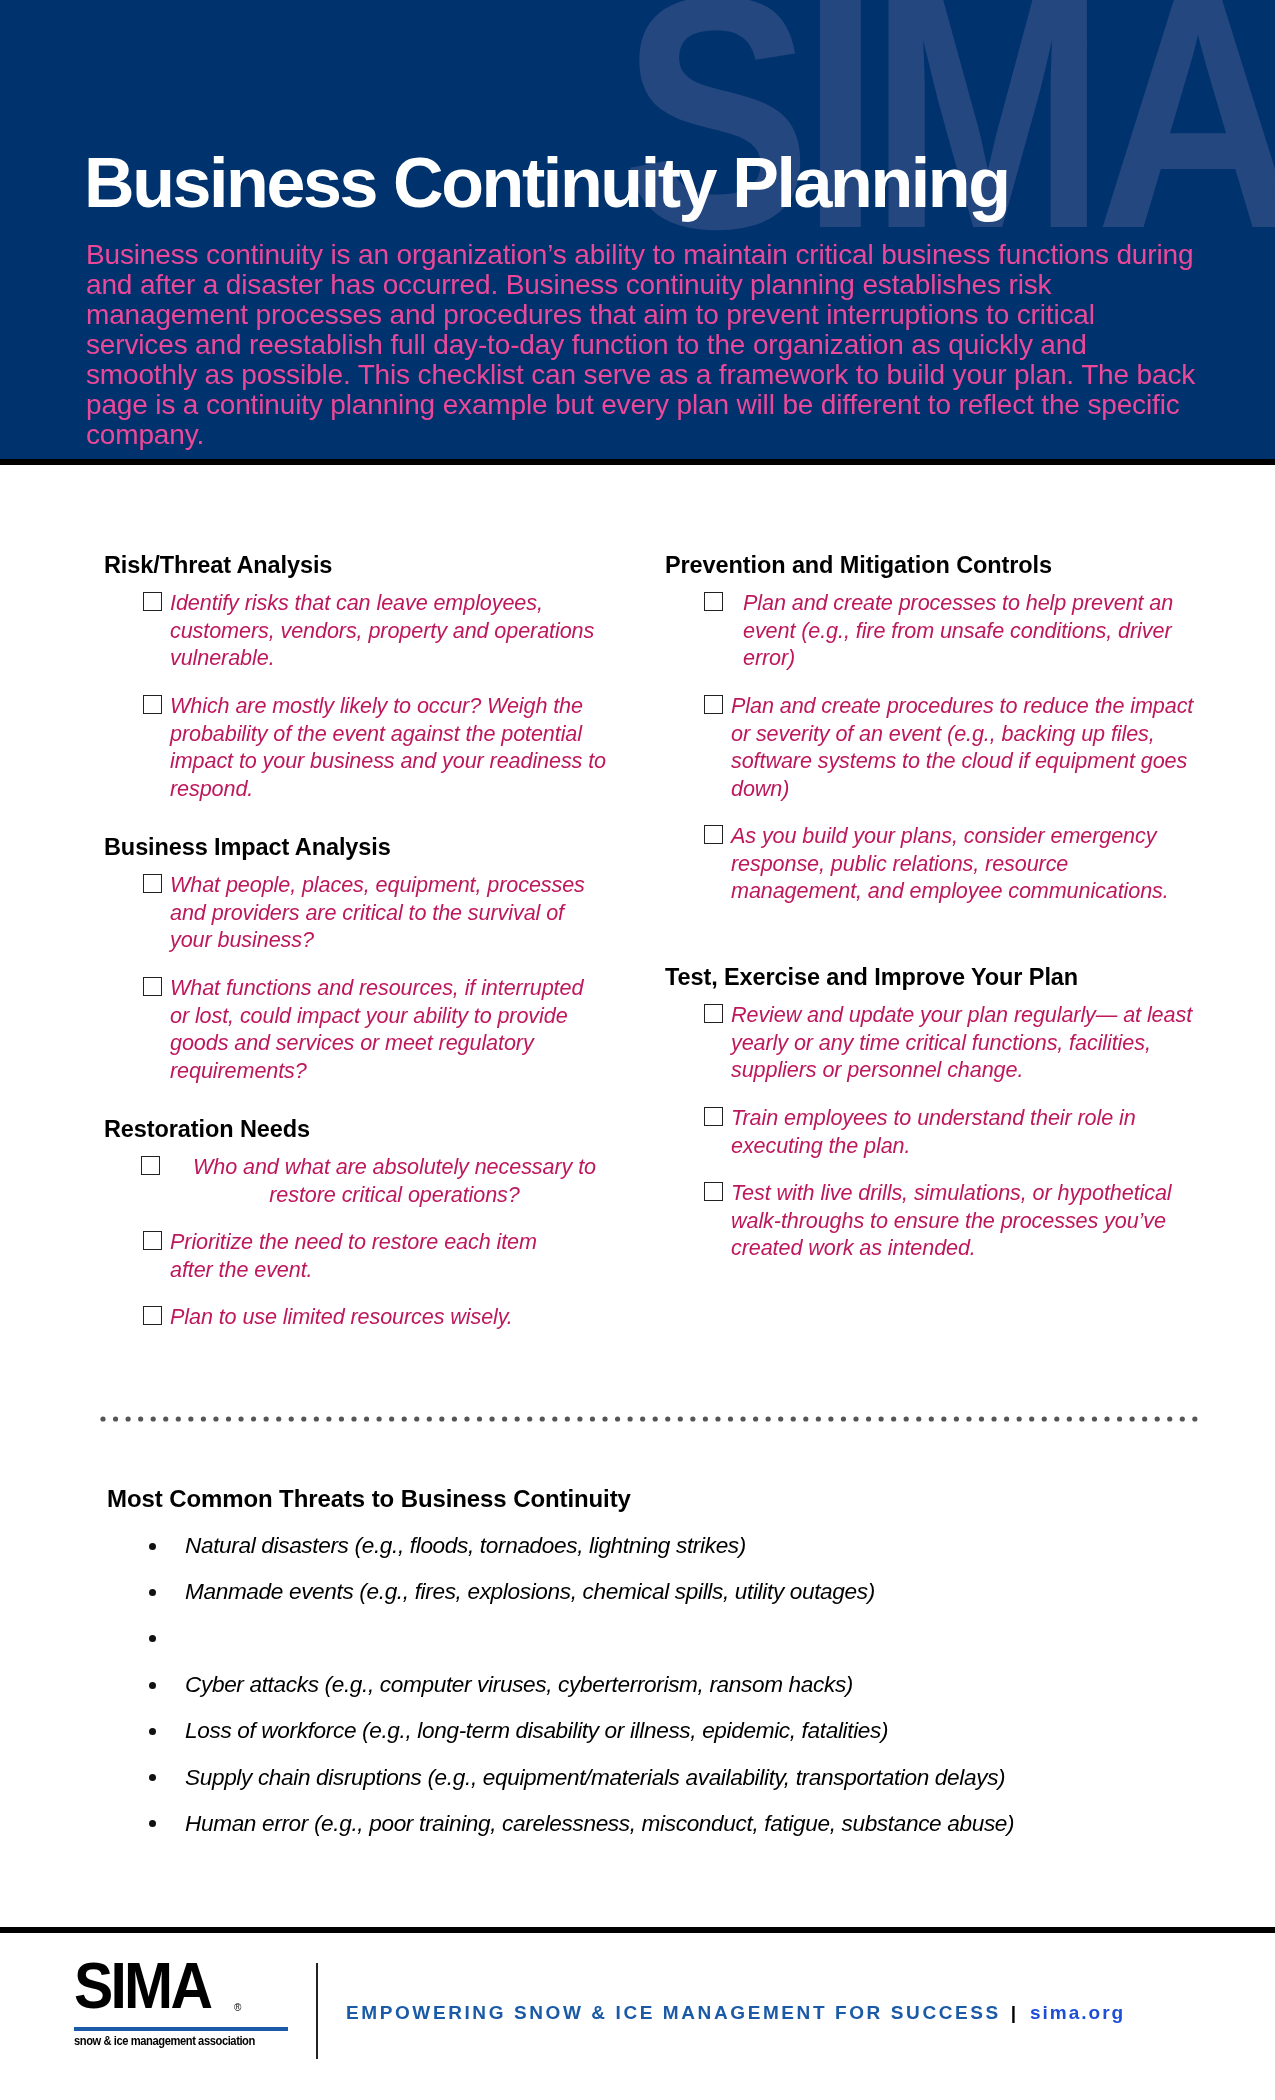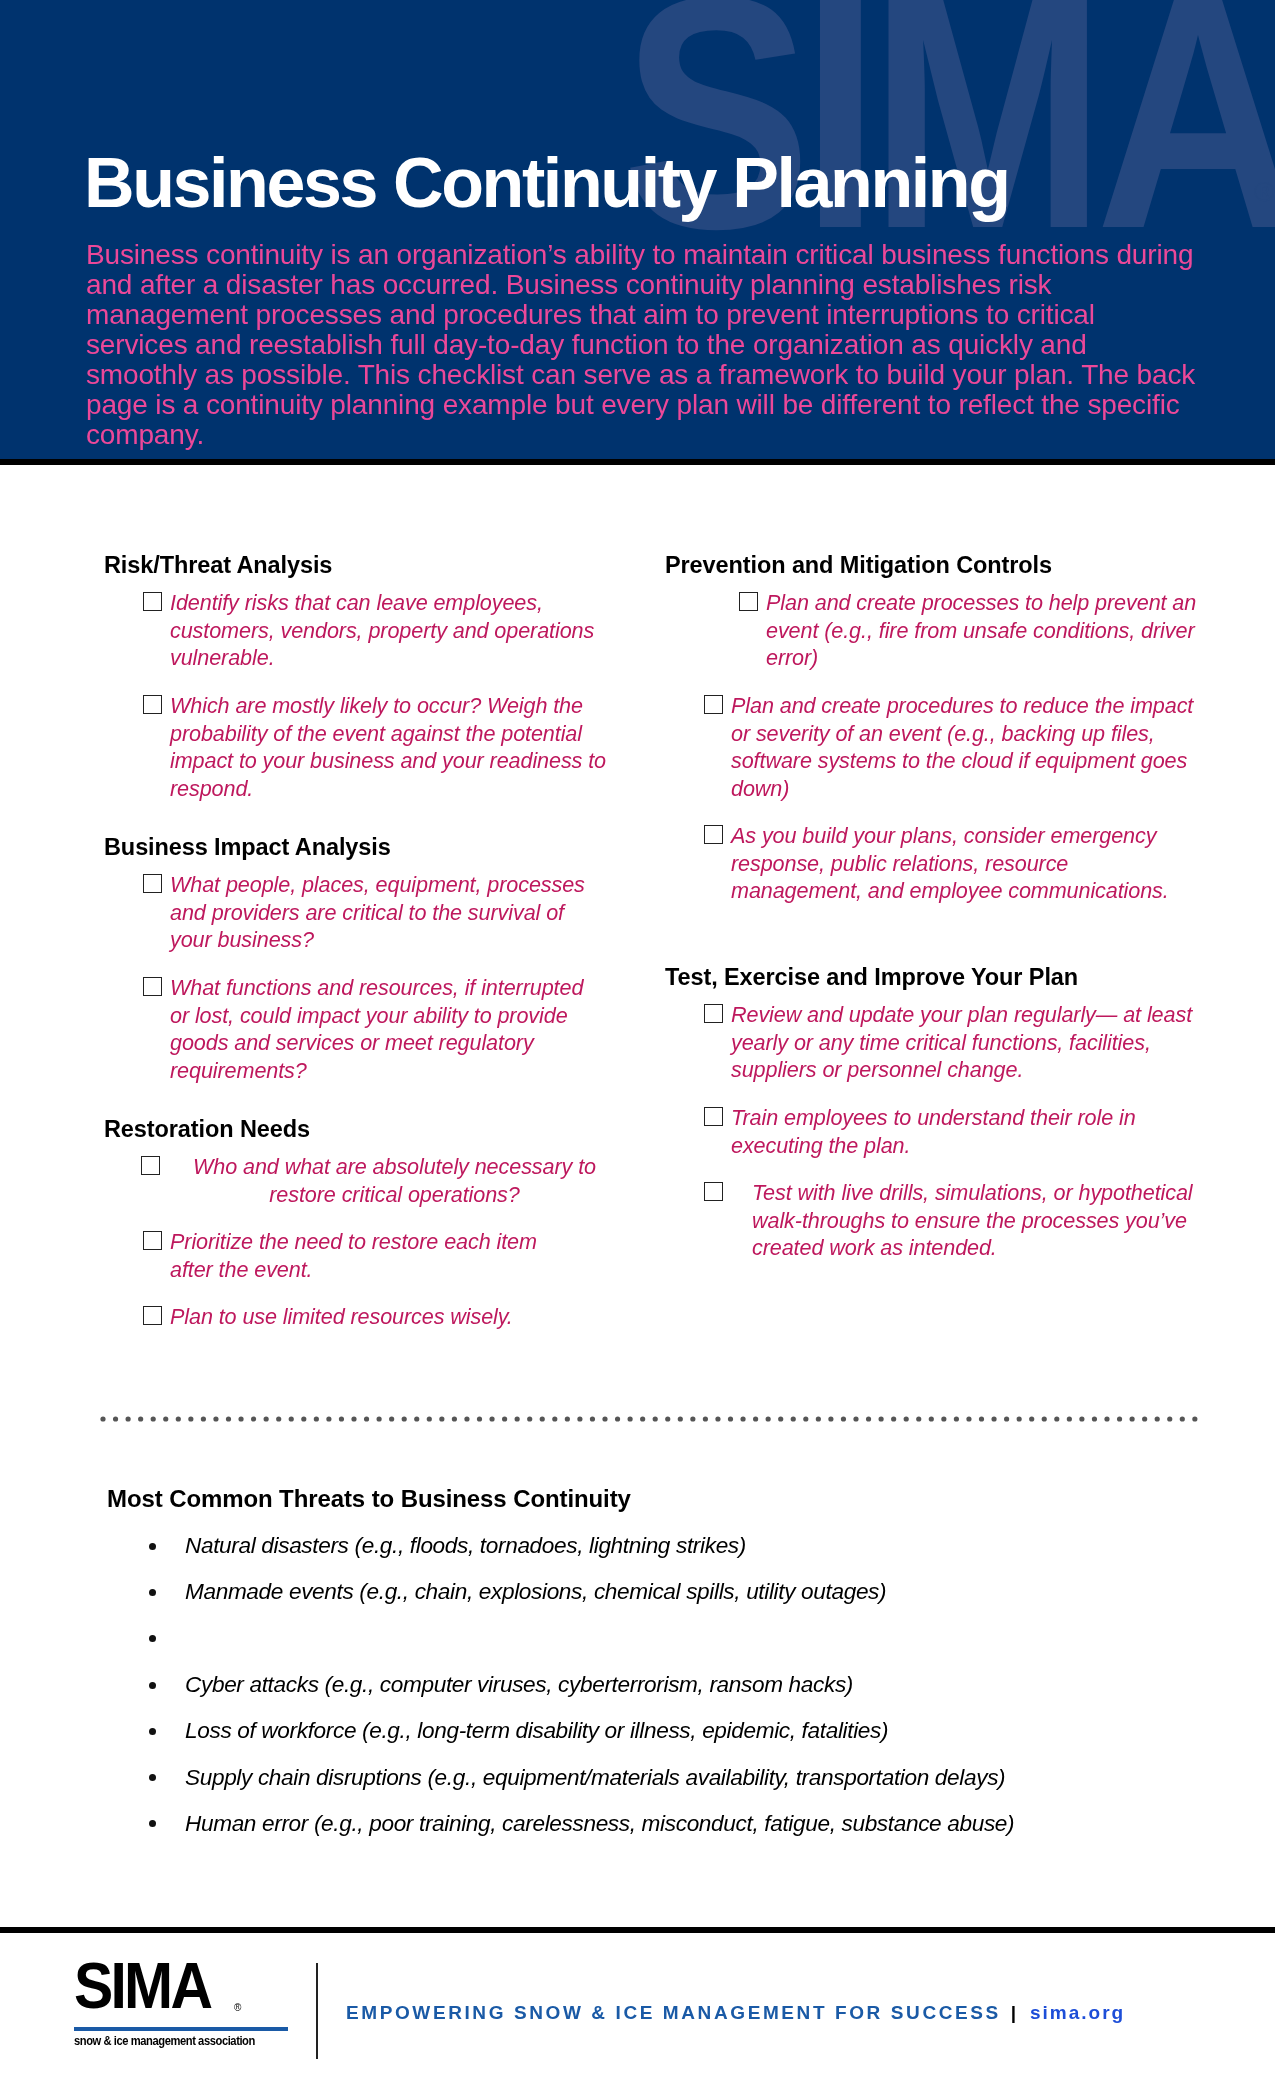--- a/index.html
+++ b/index.html
@@ -76,21 +76,21 @@
 <div class="check-item" style="left:143px; top:1228px; width:420px;">
   <span class="checkbox"></span>
   <span class="check-text">Prioritize the need to restore each item after the event.</span>
 </div>
 <div class="check-item" style="left:143px; top:1303px; width:480px;">
   <span class="checkbox"></span>
   <span class="check-text">Plan to use limited resources wisely.</span>
 </div>
 
 <div class="section-heading" style="left:665px; top:551px;">Prevention and Mitigation Controls</div>
-<div class="check-item" style="left:739px; top:589px; width:500px;">
+<div class="check-item" style="left:704px; top:589px; width:500px;gap:12px;">
   <span class="checkbox"></span>
   <span class="check-text">Plan and create processes to help prevent an event (e.g., fire from unsafe conditions, driver error)</span>
 </div>
 <div class="check-item" style="left:704px; top:692px; width:510px;">
   <span class="checkbox"></span>
   <span class="check-text">Plan and create procedures to reduce the impact or severity of an event (e.g., backing up files, software systems to the cloud if equipment goes down)</span>
 </div>
 <div class="check-item" style="left:704px; top:822px; width:480px;">
   <span class="checkbox"></span>
   <span class="check-text">As you build your plans, consider emergency response, public relations, resource management, and employee communications.</span>
@@ -98,21 +98,21 @@
 
 <div class="section-heading" style="left:665px; top:963px;">Test, Exercise and Improve Your Plan</div>
 <div class="check-item" style="left:704px; top:1001px; width:510px;">
   <span class="checkbox"></span>
   <span class="check-text">Review and update your plan regularly— at least yearly or any time critical functions, facilities, suppliers or personnel change.</span>
 </div>
 <div class="check-item" style="left:704px; top:1104px; width:480px;">
   <span class="checkbox"></span>
   <span class="check-text">Train employees to understand their role in executing the plan.</span>
 </div>
-<div class="check-item" style="left:704px; top:1179px; width:520px;gap:21px;">
+<div class="check-item" style="left:704px; top:1179px; width:520px;">
   <span class="checkbox"></span>
   <span class="check-text">Test with live drills, simulations, or hypothetical walk-throughs to ensure the processes you’ve created work as intended.</span>
 </div>
 
 <svg class="dots" viewBox="0 0 1106 10" preserveAspectRatio="none">
     <circle cx="3.00" cy="5" r="2.6" fill="#555555"></circle>
     <circle cx="15.55" cy="5" r="2.6" fill="#555555"></circle>
     <circle cx="28.10" cy="5" r="2.6" fill="#555555"></circle>
     <circle cx="40.65" cy="5" r="2.6" fill="#555555"></circle>
     <circle cx="53.20" cy="5" r="2.6" fill="#555555"></circle>
@@ -202,21 +202,21 @@
   </svg>
 
 <div class="threats-heading">Most Common Threats to Business Continuity</div>
 <ul class="threat-list">
   <li class="threat-item">
       <span class="bullet"></span>
       <span class="threat-text">Natural disasters (e.g., floods, tornadoes, lightning strikes)</span>
     </li>
   <li class="threat-item">
       <span class="bullet"></span>
-      <span class="threat-text">Manmade events (e.g., chain, explosions, chemical spills, utility outages)</span>
+      <span class="threat-text">Manmade events (e.g., fires, explosions, chemical spills, utility outages)</span>
     </li>
   <li class="threat-item">
       <span class="bullet"></span>
     </li>
   <li class="threat-item">
       <span class="bullet"></span>
       <span class="threat-text">Cyber attacks (e.g., computer viruses, cyberterrorism, ransom hacks)</span>
     </li>
   <li class="threat-item">
       <span class="bullet"></span>

